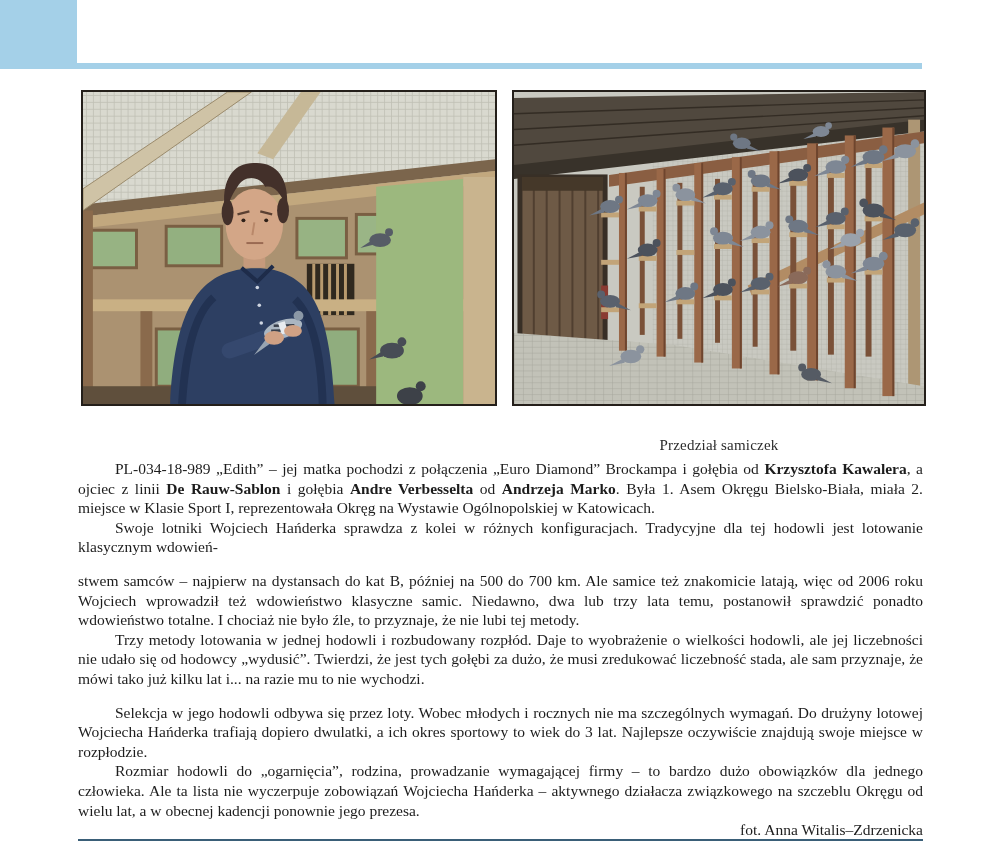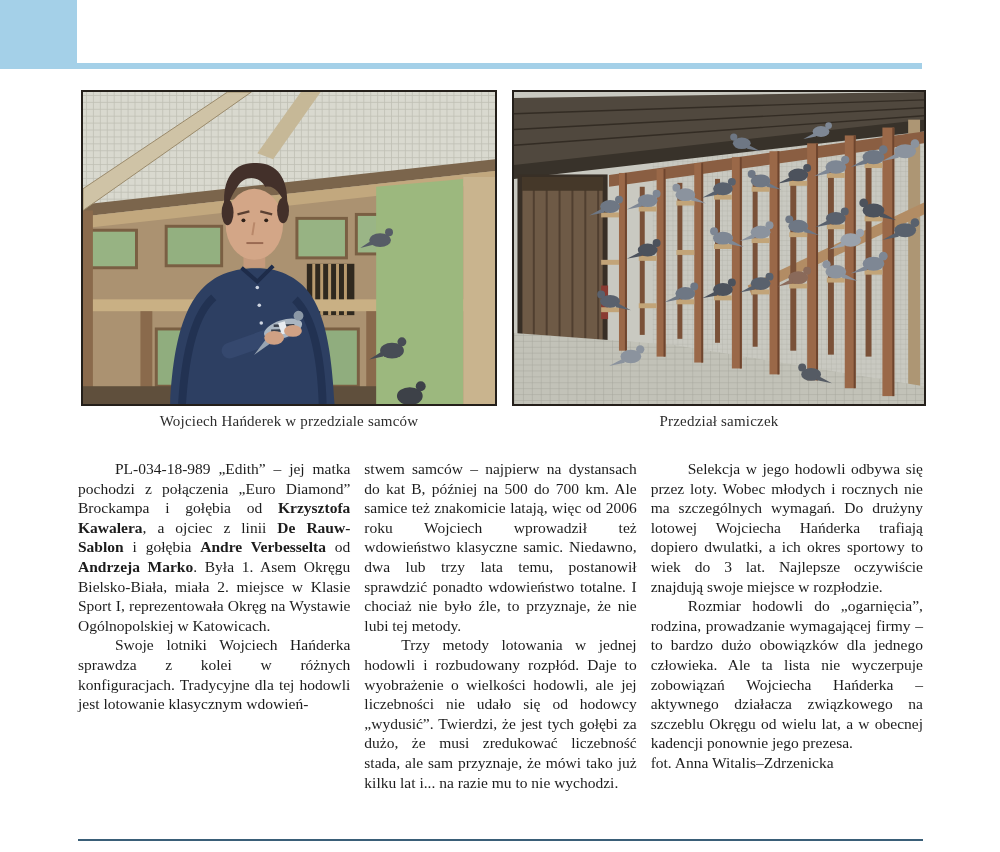--- a/index.html
+++ b/index.html
@@ -11,28 +11,28 @@
   .accent-bar    { position:absolute; left:0; top:63px; width:922px; height:6px; }
 
   .photo { position:absolute; top:90px; height:316px; border:2px solid #241f1a; background:#cfcfc6; }
   .photo.left  { left:81px;  width:416px; }
   .photo.right { left:512px; width:414px; }
   .photo svg { display:block; width:100%; height:100%; }
 
   .caption { position:absolute; top:413px; font-size:15px; color:#2c2c2c;
              text-align:center; letter-spacing:.2px; }
   .caption.left  { left:81px;  width:416px; }
-  .caption.right { left:512px; width:414px; }
-
-  .article { position:absolute; left:78px; top:459px; width:845px; display:flex; gap:14px; }
+  .caption.right { left:512px; width:414px;margin-top:24px; }
+
+  .article { position:absolute; left:78px; top:459px; width:845px; display:flex; gap:14px;flex-direction:column; }
   .col { flex:1; text-align:justify; font-size:15.5px; line-height:19.6px; color:#1c1c1c;
          hyphens:auto; }
   .para.indent { text-indent:37px; }
   .b { font-weight:bold; }
-  .credit { }
+  .credit { text-align:right; }
 
   .rule-bottom { position:absolute; left:78px; top:839px; width:845px; height:2px; }
 </style>
 </head>
 <body>
 
 <div class="page">
 
   <div class="accent-square" style="background: rgb(164, 208, 232);"></div>
   <div class="accent-bar" style="background: rgb(164, 208, 232);"></div>
@@ -254,21 +254,20 @@
       <use href="#pgr" transform="translate(395,60) scale(1.1)" fill="#8b939e"></use>
       <use href="#pgr" transform="translate(395,140) scale(1.1)" fill="#59616d"></use>
       <use href="#pgr" transform="translate(230,52) scale(-0.9,0.9)" fill="#6e7784"></use>
       <use href="#pgr" transform="translate(310,40) scale(0.85)" fill="#7e8794"></use>
       <use href="#pgr" transform="translate(340,150) scale(1.05)" fill="#9aa2ac"></use>
       <use href="#pgr" transform="translate(118,268) scale(1.05)" fill="#8b939e"></use>
       <use href="#pgr" transform="translate(300,286) scale(-1,1)" fill="#555b64"></use>
     </svg>
   </figure>
 
-  <div class="caption left">Wojciech Hańderek w przedziale samców</div>
   <div class="caption right">Przedział samiczek</div>
 
   <div class="article">
       <div class="col">
         <p class="para indent"><span>PL-034-18-989 „Edith” – jej matka pochodzi z połączenia „Euro Diamond” Brockampa i gołębia od </span><span class="b">Krzysztofa Kawalera</span><span>, a ojciec z linii </span><span class="b">De Rauw-Sablon</span><span> i gołębia </span><span class="b">Andre Verbesselta</span><span> od </span><span class="b">Andrzeja Marko</span><span>. Była 1. Asem Okręgu Bielsko-Biała, miała 2. miejsce w Klasie Sport I, reprezentowała Okręg na Wystawie Ogólnopolskiej w Katowicach.</span></p>
         <p class="para indent"><span>Swoje lotniki Wojciech Hańderka sprawdza z kolei w różnych konfiguracjach. Tradycyjne dla tej hodowli jest lotowanie klasycznym wdowień-</span></p>
       </div>
       <div class="col">
         <p class="para"><span>stwem samców – najpierw na dystansach do kat B, później na 500 do 700 km. Ale samice też znakomicie latają, więc od 2006 roku Wojciech wprowadził też wdowieństwo klasyczne samic. Niedawno, dwa lub trzy lata temu, postanowił sprawdzić ponadto wdowieństwo totalne. I chociaż nie było źle, to przyznaje, że nie lubi tej metody.</span></p>
         <p class="para indent"><span>Trzy metody lotowania w jednej hodowli i rozbudowany rozpłód. Daje to wyobrażenie o wielkości hodowli, ale jej liczebności nie udało się od hodowcy „wydusić”. Twierdzi, że jest tych gołębi za dużo, że musi zredukować liczebność stada, ale sam przyznaje, że mówi tako już kilku lat i... na razie mu to nie wychodzi.</span></p>

